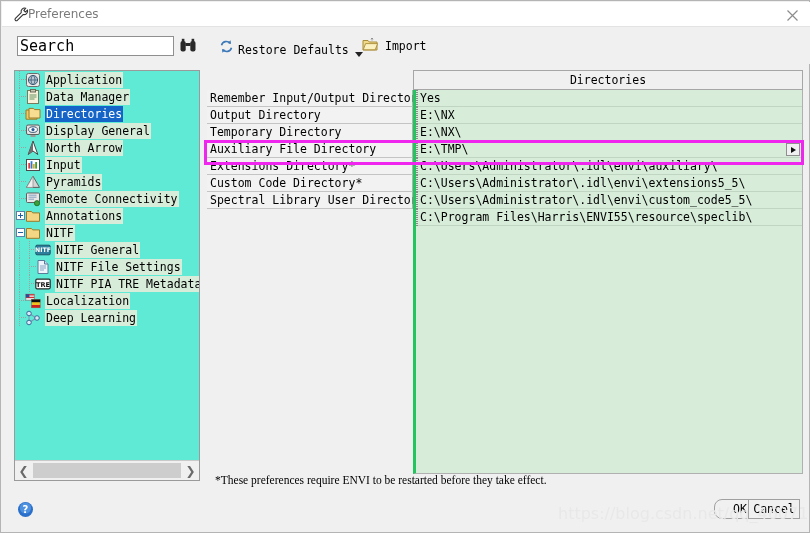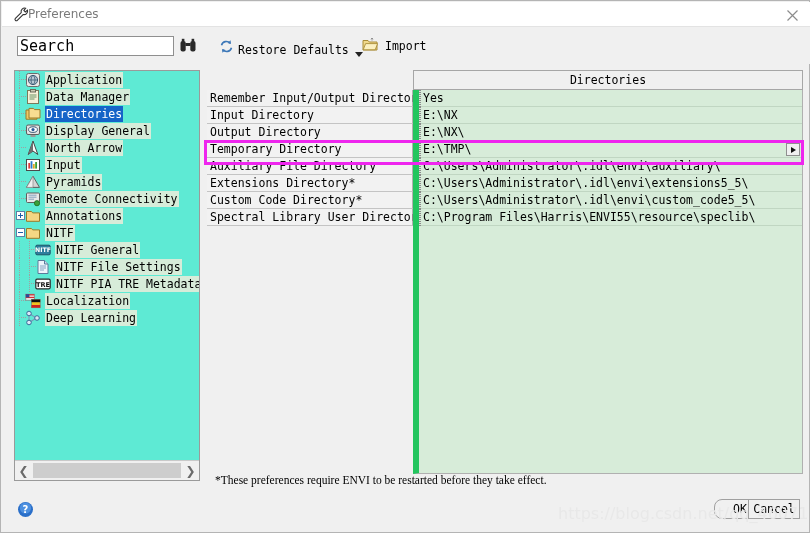--- a/index.html
+++ b/index.html
@@ -272,21 +272,21 @@
     white-space: nowrap;
     cursor: default;
   }
   #value-col {
     position: absolute;
     left: 206px; top: 20px;
     width: 390px;
     height: 384px;
     background: #d7ecd9;
     box-sizing: border-box;
-    border-left: 6px solid #22c55e;
+    border-left: 3px solid #22c55e;
     border-right: 1px solid #b0b0b0;
     border-bottom: 1px solid #b0b0b0;
   }
   .value-cell {
     height: 17px;
     box-sizing: border-box;
     border-bottom: 1px solid #c0d6c2;
     font-family: "DejaVu Sans Mono", monospace;
     font-size: 11.5px;
     line-height: 16px;
@@ -631,21 +631,20 @@
       <div id="tree-sb-left">❮</div>
       <div id="tree-sb-thumb"></div>
       <div id="tree-sb-right">❯</div>
     </div>
   </div>
 
   <div id="table-panel">
     <div id="table-header">Directories</div>
     <div id="name-col">
         <div class="name-cell">Remember Input/Output Directories</div>
-        <div class="name-cell">Input Directory</div>
         <div class="name-cell">Output Directory</div>
         <div class="name-cell">Temporary Directory</div>
         <div class="name-cell">Auxiliary File Directory</div>
         <div class="name-cell">Extensions Directory*</div>
         <div class="name-cell">Custom Code Directory*</div>
         <div class="name-cell">Spectral Library User Directory</div>
       </div>
     <div id="value-col">
         <div class="value-cell"><span class="grip"></span><span>Yes</span></div>
         <div class="value-cell"><span class="grip"></span><span>E:\NX</span></div>

